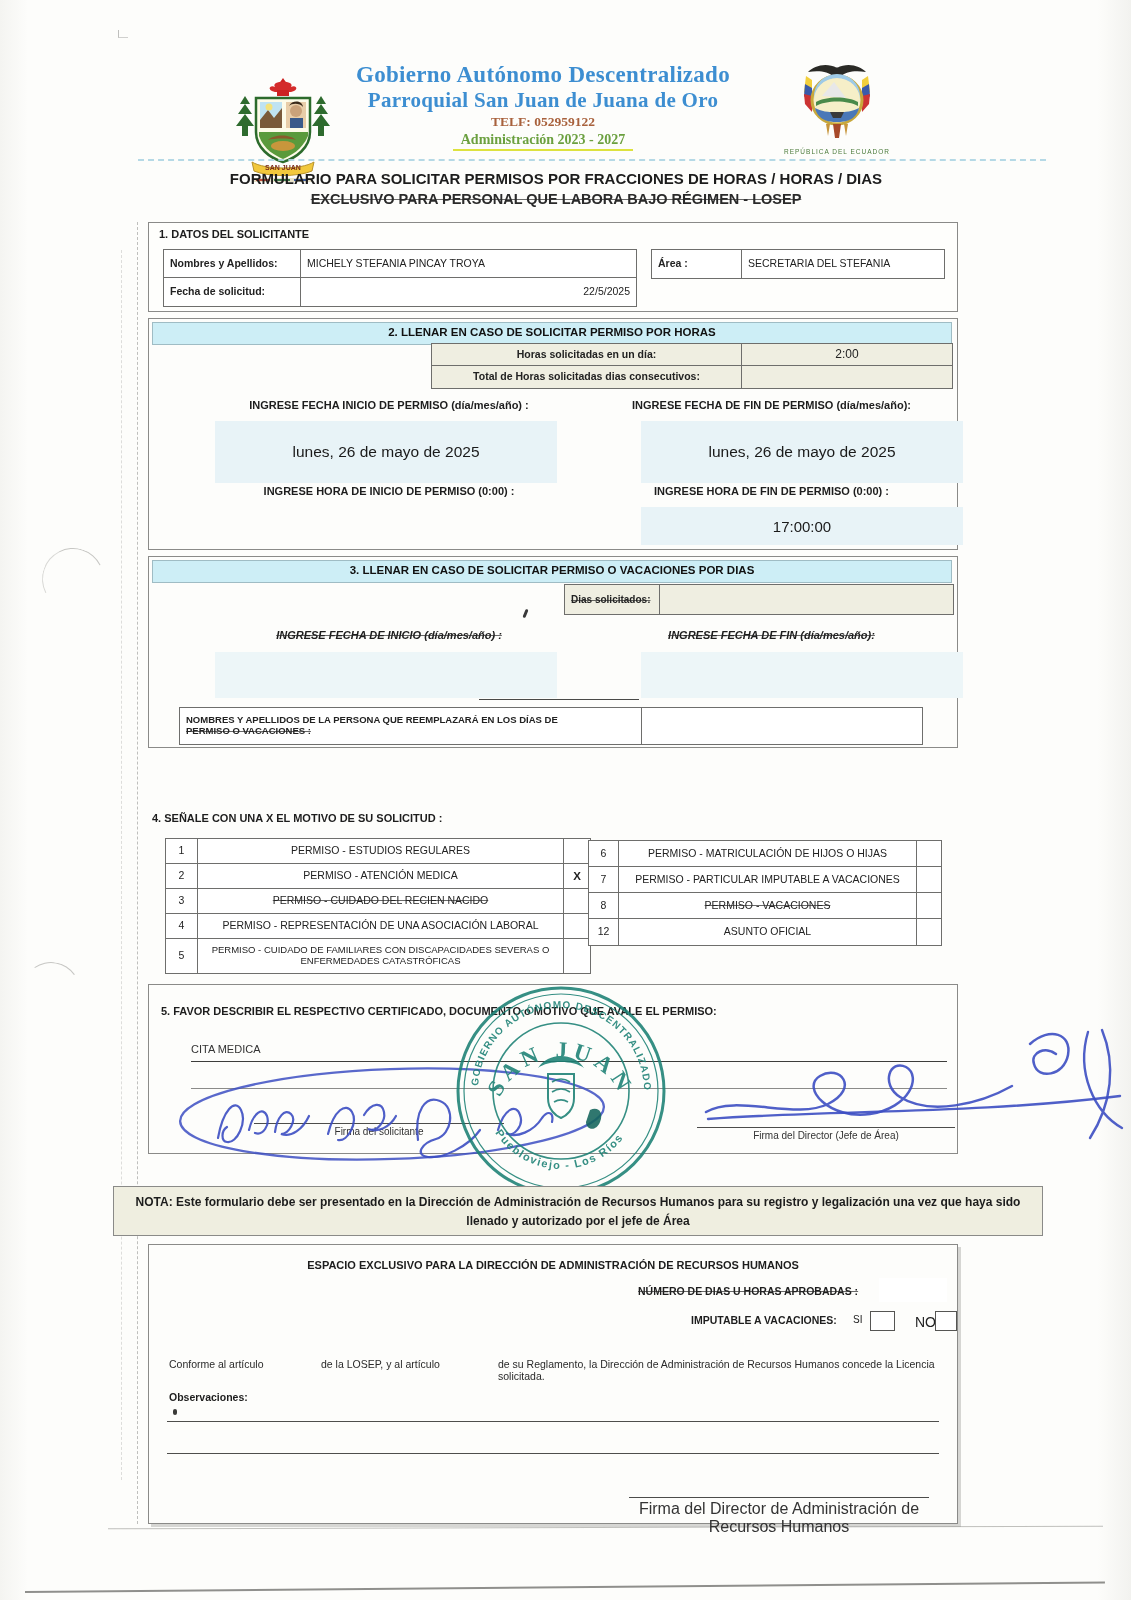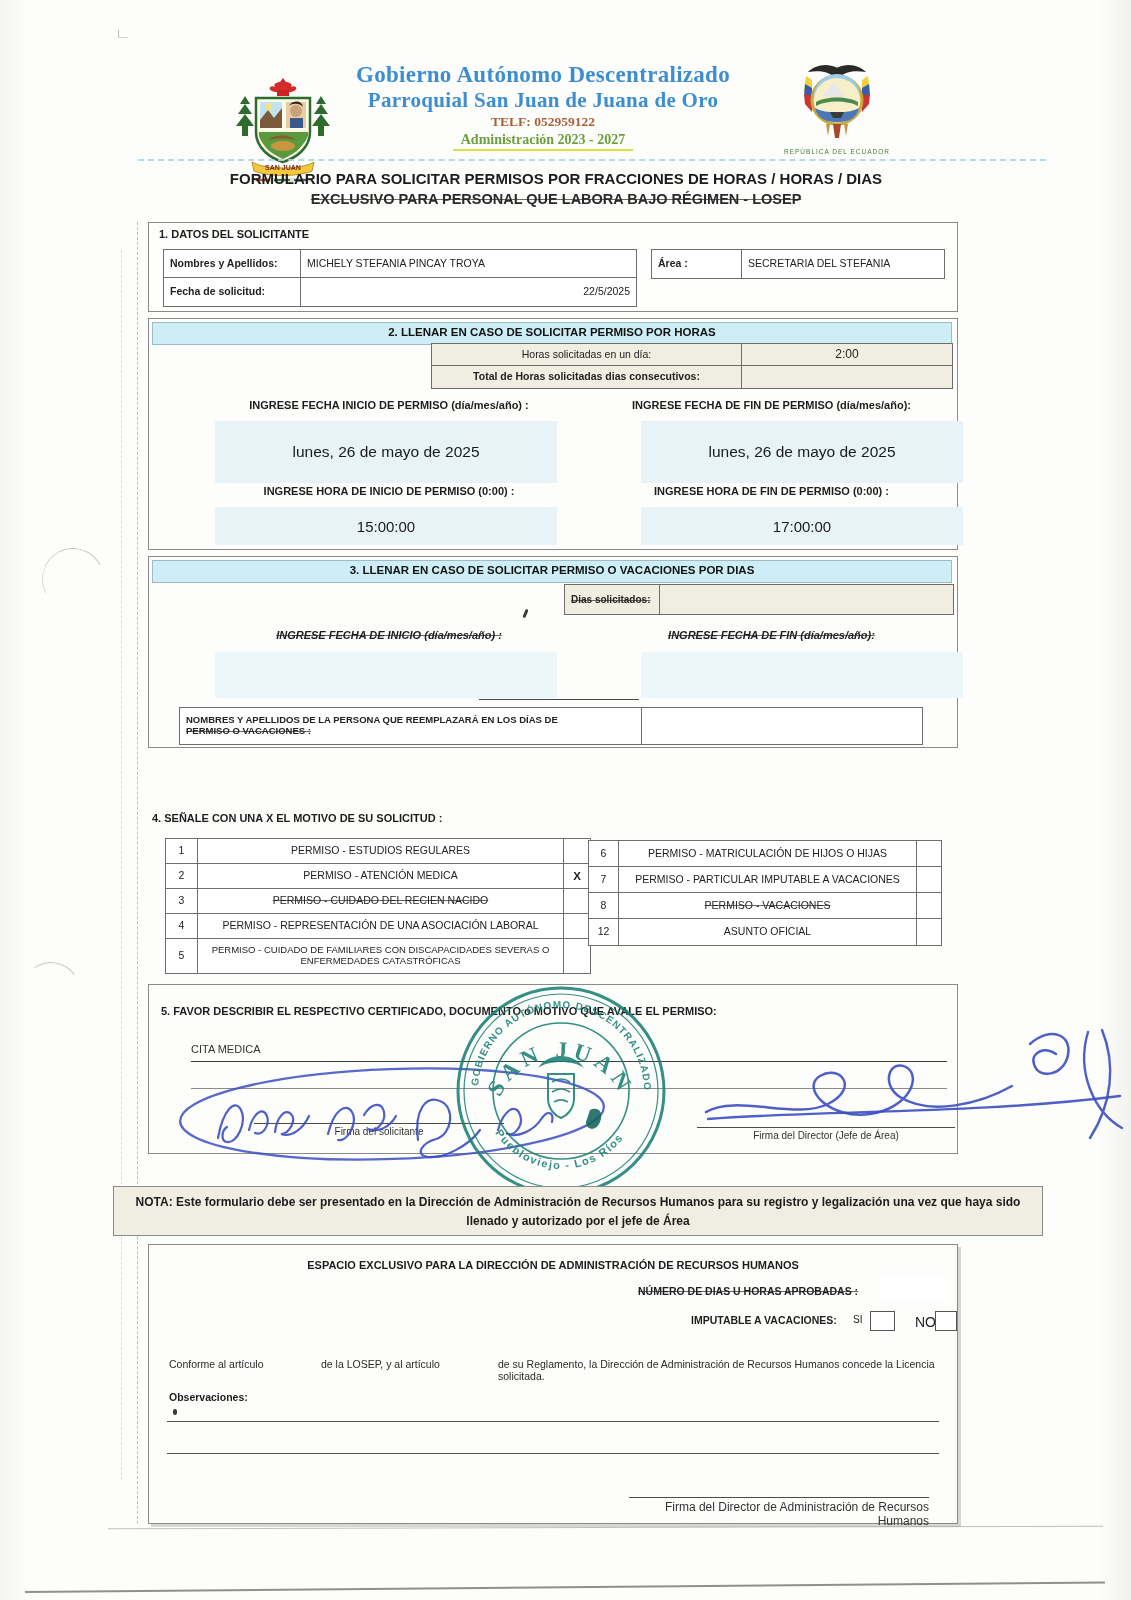--- a/index.html
+++ b/index.html
@@ -115,32 +115,31 @@
     </div>
     <div class="tbl" style="left:502px;top:26px;width:292px;grid-template-columns:90px 1fr;grid-template-rows:28px;">
       <div class="cell left lr" style="font-weight:bold;">Área :</div>
       <div class="cell left lc lr">SECRETARIA DEL STEFANIA</div>
     </div>
   </div>
 
   <div class="c box" style="left:148px;top:318px;width:808px;height:230px;">
     <div class="c cyanbar" style="left:3px;top:3px;width:798px;height:18px;">2. LLENAR EN CASO DE SOLICITAR PERMISO POR HORAS</div>
     <div class="tbl" style="left:282px;top:24px;width:520px;grid-template-columns:310px 1fr;grid-template-rows:22px 22px;border-width:1px;">
-      <div class="cell beige" style="font-weight:normal;">Horas solicitadas en un día:</div>
+      <div class="cell beige" style="font-weight:bold;">Horas solicitadas en un día:</div>
       <div class="cell beige lc" style="font-weight:normal;font-size:12px;">2:00</div>
       <div class="cell beige lr" style="font-weight:bold;">Total de Horas solicitadas dias consecutivos:</div>
       <div class="cell beige lc lr"></div>
     </div>
     <div class="c lbl ctr" style="left:40px;top:80px;width:400px;">INGRESE FECHA INICIO DE PERMISO (día/mes/año) :</div>
     <div class="c lbl ctr" style="left:450px;top:80px;width:345px;">INGRESE FECHA DE FIN DE PERMISO (día/mes/año):</div>
     <div class="c fieldblue" style="left:66px;top:102px;width:342px;height:62px;">lunes, 26 de mayo de 2025</div>
     <div class="c fieldblue" style="left:492px;top:102px;width:322px;height:62px;">lunes, 26 de mayo de 2025</div>
     <div class="c lbl ctr" style="left:40px;top:166px;width:400px;">INGRESE HORA DE INICIO DE PERMISO (0:00) :</div>
     <div class="c lbl ctr" style="left:450px;top:166px;width:345px;">INGRESE HORA DE FIN DE PERMISO (0:00) :</div>
-    <div class="c fieldblue" style="left:66px;top:188px;width:342px;height:38px;font-size:15px;">15:00:00</div>
     <div class="c fieldblue" style="left:492px;top:188px;width:322px;height:38px;font-size:15px;">17:00:00</div>
   </div>
 
   <div class="c box" style="left:148px;top:556px;width:808px;height:190px;">
     <div class="c cyanbar" style="left:3px;top:3px;width:798px;height:18px;">3. LLENAR EN CASO DE SOLICITAR PERMISO O VACACIONES POR DIAS</div>
     <div class="tbl" style="left:415px;top:27px;width:388px;grid-template-columns:95px 1fr;grid-template-rows:29px;border-width:1px;">
       <div class="cell beige left lr struck" style="font-weight:bold;font-size:10px;">Dias solicitados:</div>
       <div class="cell beige lc lr"></div>
     </div>
     <div class="c lbl ctr ital struck" style="left:40px;top:72px;width:400px;">INGRESE FECHA DE INICIO (día/mes/año) :</div>
@@ -268,16 +267,16 @@
     <div class="c" style="left:20px;top:113px;font-size:10.5px;color:#2a2a2a;">Conforme al artículo</div>
     <div class="c" style="left:172px;top:113px;font-size:10.5px;color:#2a2a2a;">de la LOSEP, y al artículo</div>
     <div class="c" style="left:349px;top:113px;font-size:10.5px;color:#2a2a2a;">de su Reglamento, la Dirección de Administración de Recursos Humanos concede la Licencia solicitada.</div>
 
     <div class="c lbl" style="left:20px;top:146px;font-size:10.5px;">Observaciones:</div>
     <div class="c" style="left:24px;top:164px;width:4px;height:6px;background:#3a3a38;border-radius:2px;"></div>
     <div class="c hline" style="left:18px;top:176px;width:772px;border-top-color:#4e4e4c;"></div>
     <div class="c hline" style="left:18px;top:208px;width:772px;border-top-color:#4e4e4c;"></div>
 
     <div class="c" style="left:480px;top:252px;width:300px;border-top:1px solid #4c4c4a;"></div>
-    <div class="c ctr" style="left:480px;top:255px;width:300px;font-size:12px;color:#333;text-align:right;">Firma del Director de Administración de Recursos Humanos</div>
+    <div class="c ctr" style="left:480px;top:255px;width:300px;font-size:16px;color:#333;">Firma del Director de Administración de Recursos Humanos</div>
   </div>
 
 </div>
 
 </body></html>

